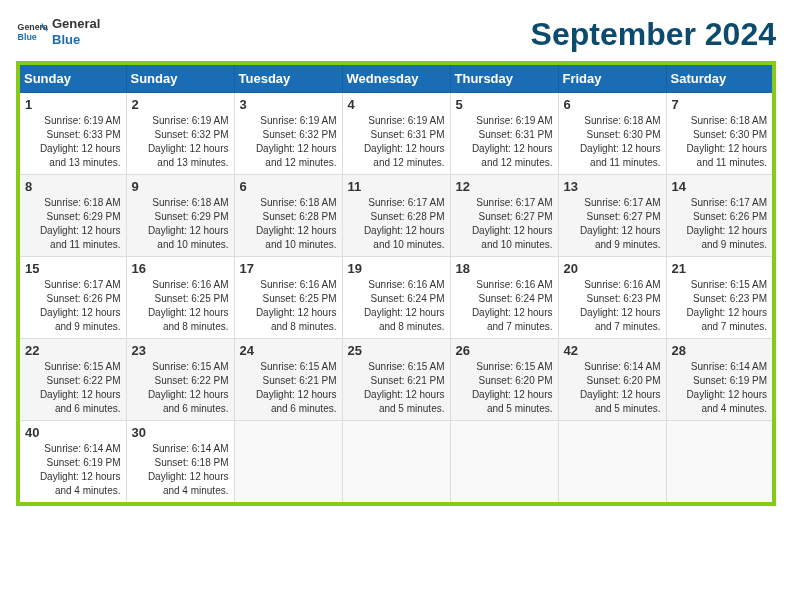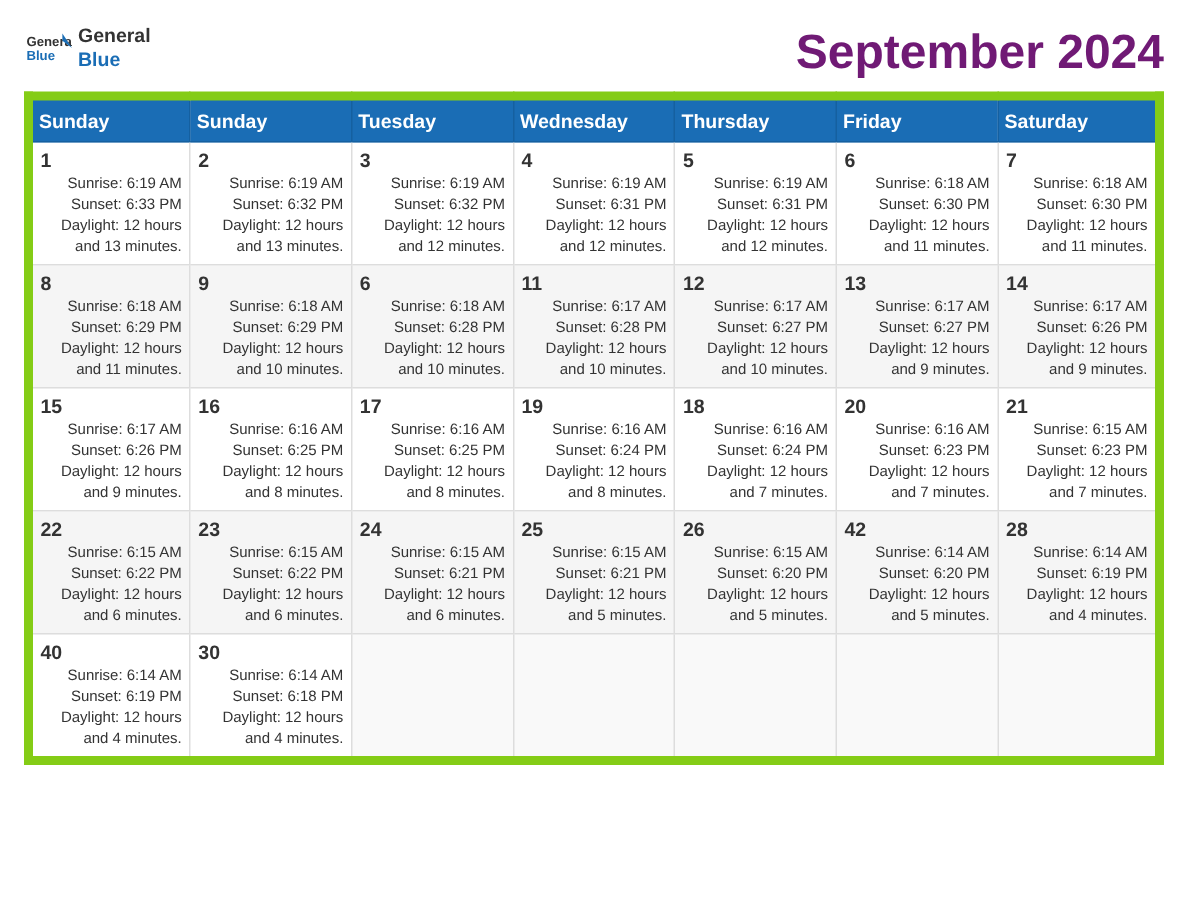--- a/index.html
+++ b/index.html
@@ -24,30 +24,30 @@
     .logo-icon {
       width: 32px;
       height: 32px;
     }
     .title-area {
       text-align: right;
     }
     .month-title {
       font-size: 32px;
       font-weight: bold;
-      color: #701a75;
+      color: #0c4a6e;
     }
     .location-title {
       font-size: 14px;
       color: #555;
     }
     .calendar {
       width: 100%;
       border-collapse: collapse;
-      border: 6px solid #84cc16;
+      border: 4px solid #84cc16;
     }
     .calendar th {
       background: #1a6db5;
       color: #fff;
       font-size: 13px;
       font-weight: bold;
       padding: 6px 4px;
       text-align: left;
       border: 1px solid #1560a0;
     }

